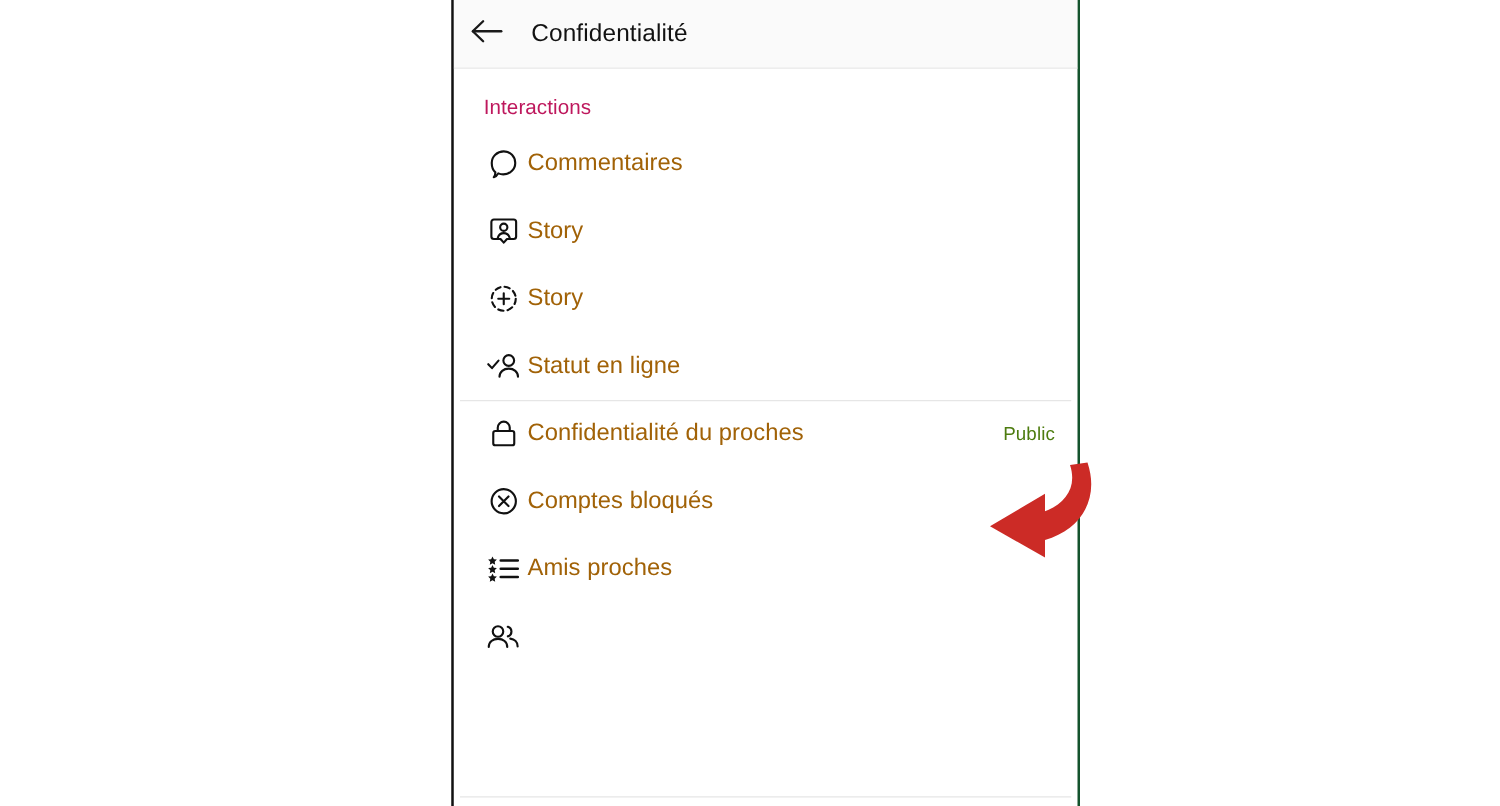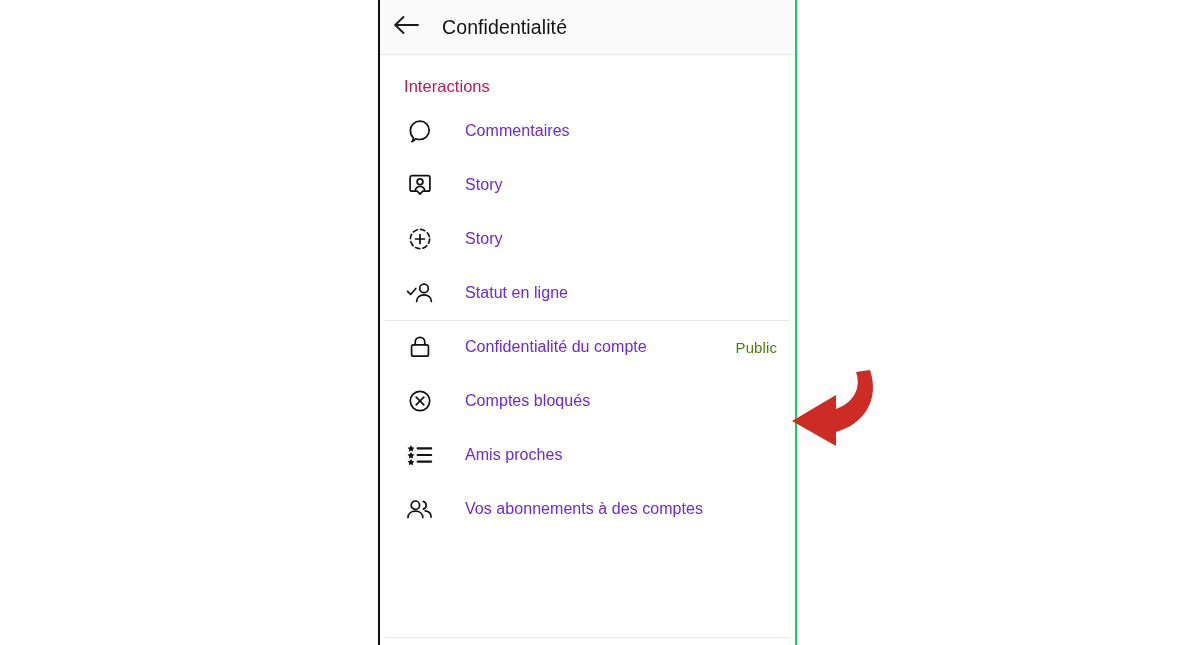--- a/index.html
+++ b/index.html
@@ -12,27 +12,27 @@
     height: 645px;
     position: relative;
     overflow: hidden;
     font-family: "Liberation Sans", sans-serif;
     -webkit-font-smoothing: antialiased;
   }
 
   
   .phone {
     position: absolute;
-    left: 378px;
+    left: 361px;
     top: 0;
-    width: 419px;
+    width: 503px;
     height: 645px;
     background: #ffffff;
     border-left: 2px solid #111111;
-    border-right: 2px solid #22c55e;
+    border-right: 2px solid #14532d;
     box-sizing: border-box;
     overflow: hidden;
   }
 
   
   .app-header {
     position: relative;
     height: 55px;
     background: #fafafa;
     border-bottom: 1px solid #e9e9e9;
@@ -89,23 +89,23 @@
     height: 32px;
     flex: 0 0 32px;
     display: flex;
     align-items: center;
     justify-content: center;
   }
   .row-icon svg {
     display: block;
   }
   .row-label {
-    font-size: 16px;
-    color: #6d28d9;
-    margin-left: 29px;
+    font-size: 19px;
+    color: #a16207;
+    margin-left: 3px;
     white-space: nowrap;
     letter-spacing: 0.05px;
   }
   .row-value {
     margin-left: auto;
     font-size: 15px;
     color: #4d7c0f;
     letter-spacing: 0.1px;
   }
 
@@ -196,21 +196,21 @@
 
   <div class="section">
 
     <div class="row">
       <span class="row-icon">
         <svg width="26" height="26" viewBox="0 0 26 26" fill="none" stroke="#111" stroke-width="1.7" stroke-linecap="round" stroke-linejoin="round">
           <rect x="4.6" y="10.8" width="16.8" height="11.4" rx="1.7"></rect>
           <path d="M8.2 10.8V8.1a4.8 4.8 0 0 1 9.6 0v2.7"></path>
         </svg>
       </span>
-      <span class="row-label">Confidentialité du compte</span>
+      <span class="row-label">Confidentialité du proches</span>
       <span class="row-value">Public</span>
     </div>
 
     <div class="row">
       <span class="row-icon">
         <svg width="26" height="26" viewBox="0 0 26 26" fill="none" stroke="#111" stroke-width="1.7" stroke-linecap="round">
           <circle cx="13" cy="13" r="9.7"></circle>
           <path d="M9.2 9.2l7.6 7.6M16.8 9.2l-7.6 7.6"></path>
         </svg>
       </span>
@@ -237,21 +237,20 @@
 
     <div class="row">
       <span class="row-icon">
         <svg width="30" height="26" viewBox="0 0 30 26" fill="none" stroke="#111" stroke-width="1.7" stroke-linecap="round" stroke-linejoin="round">
           <circle cx="10.4" cy="9.2" r="4.2"></circle>
           <path d="M3 21.5c0-4 3.3-6.4 7.4-6.4s7.4 2.4 7.4 6.4"></path>
           <path d="M18.2 5.4a4 4 0 0 1 .1 7.7"></path>
           <path d="M20.2 14.9c3.4.4 5.9 2.7 5.9 6.2"></path>
         </svg>
       </span>
-      <span class="row-label">Vos abonnements à des comptes</span>
       <span class="row-value"></span>
     </div>
   </div>
 
   <div class="bottom-rule"></div>
 </div>
 
 <div class="arrow-annotation">
   <svg width="135" height="112" viewBox="0 0 135 112" fill="none">
     <path d="M118 8

